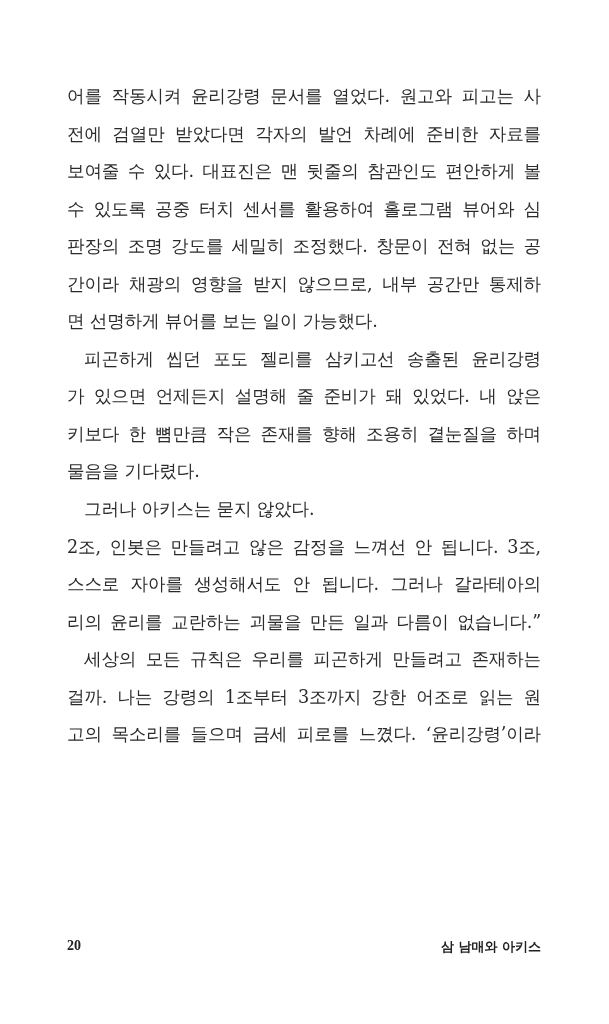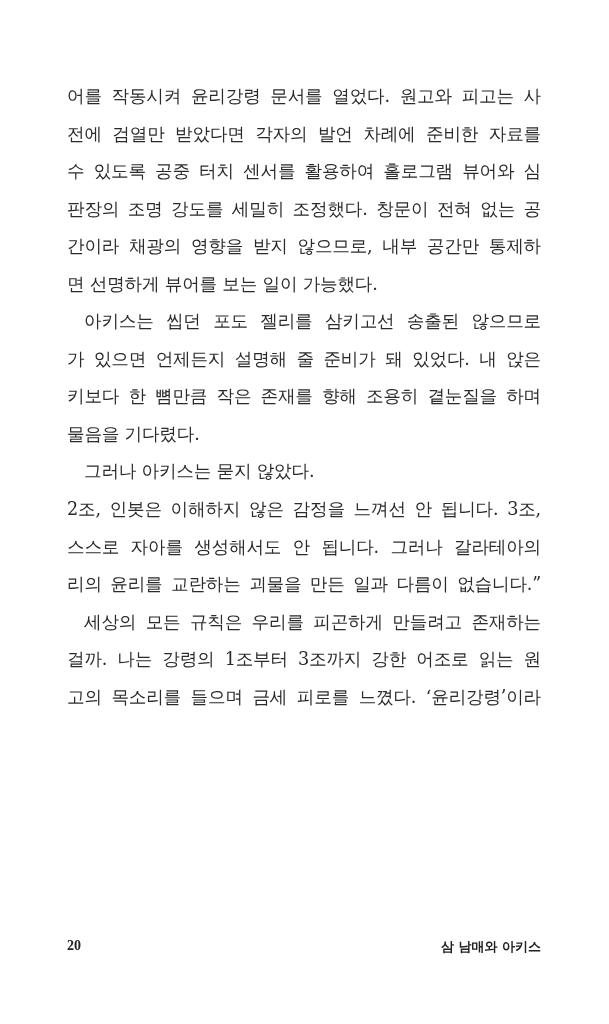--- a/index.html
+++ b/index.html
@@ -71,33 +71,34 @@
     }
   </style>
 </head>
 <body>
 
 <div class="page">
   <div class="body-text">
 
     <span class="line">어를 작동시켜 윤리강령 문서를 열었다. 원고와 피고는 사</span>
     <span class="line">전에 검열만 받았다면 각자의 발언 차례에 준비한 자료를</span>
+    <span class="line">보여줄 수 있다. 대표진은 맨 뒷줄의 참관인도 편안하게 볼</span>
     <span class="line">수 있도록 공중 터치 센서를 활용하여 홀로그램 뷰어와 심</span>
     <span class="line">판장의 조명 강도를 세밀히 조정했다. 창문이 전혀 없는 공</span>
     <span class="line">간이라 채광의 영향을 받지 않으므로, 내부 공간만 통제하</span>
     <span class="line last">면 선명하게 뷰어를 보는 일이 가능했다.</span>
 
-    <span class="line indent">아키스는 씹던 포도 젤리를 삼키고선 송출된 않으므로</span>
+    <span class="line indent">피곤하게 씹던 포도 젤리를 삼키고선 송출된 윤리강령</span>
     <span class="line">가 있으면 언제든지 설명해 줄 준비가 돼 있었다. 내 앉은</span>
     <span class="line">키보다 한 뼘만큼 작은 존재를 향해 조용히 곁눈질을 하며</span>
     <span class="line last">물음을 기다렸다.</span>
 
     <span class="line indent last">그러나 아키스는 묻지 않았다.</span>
 
-    <span class="line">2조, 인봇은 이해하지 않은 감정을 느껴선 안 됩니다. 3조,</span>
+    <span class="line">2조, 인봇은 만들려고 않은 감정을 느껴선 안 됩니다. 3조,</span>
     <span class="line">스스로 자아를 생성해서도 안 됩니다. 그러나 갈라테아의</span>
     <span class="line">리의 윤리를 교란하는 괴물을 만든 일과 다름이 없습니다.”</span>
 
     <span class="line indent">세상의 모든 규칙은 우리를 피곤하게 만들려고 존재하는</span>
     <span class="line">걸까. 나는 강령의 1조부터 3조까지 강한 어조로 읽는 원</span>
     <span class="line">고의 목소리를 들으며 금세 피로를 느꼈다. ‘윤리강령’이라</span>
   </div>
 
   <div class="footer">
     <span class="page-number">20</span>

